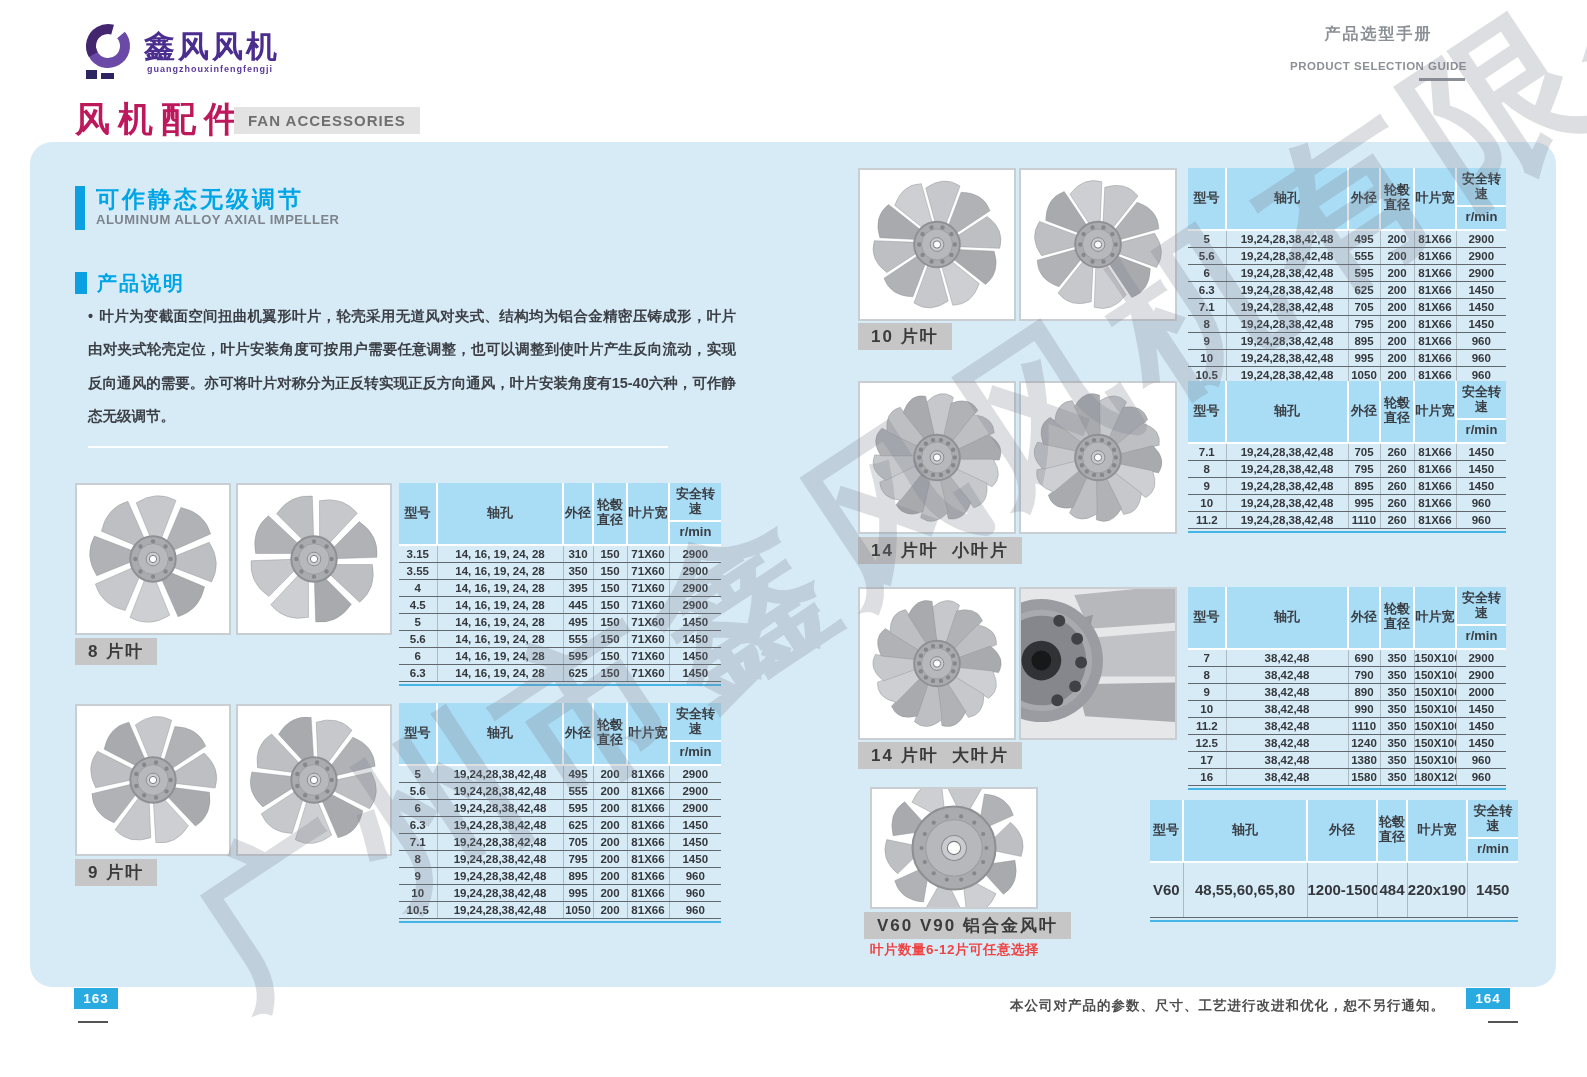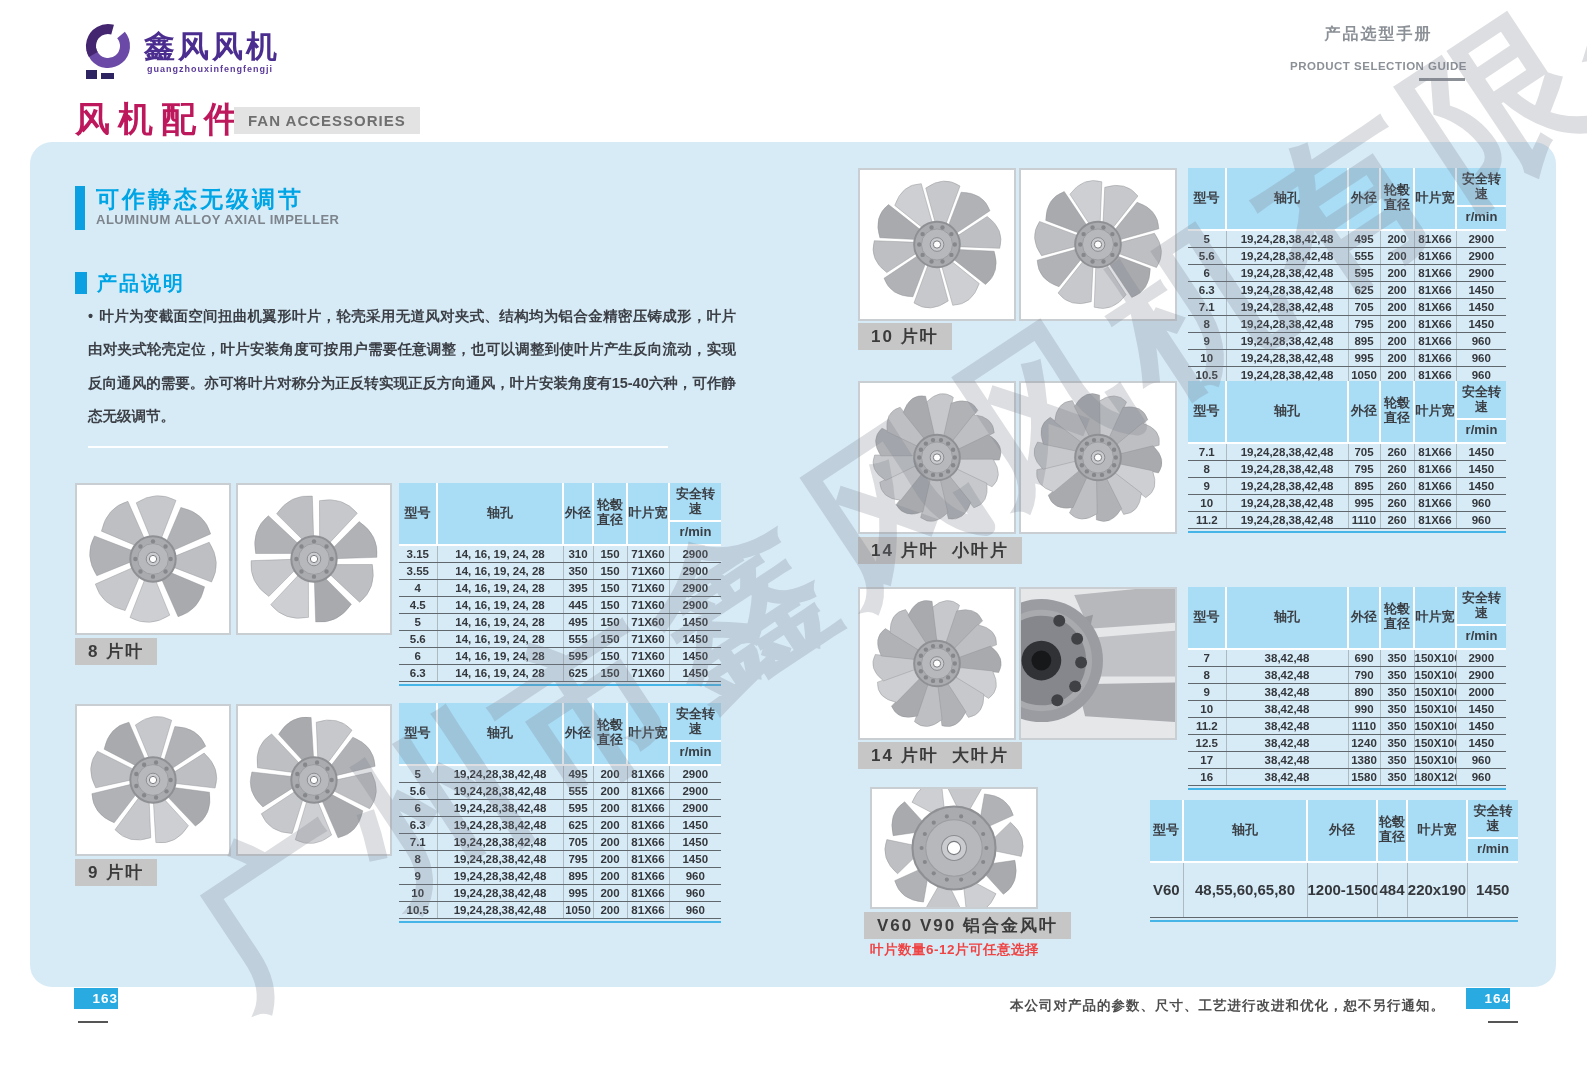--- a/index.html
+++ b/index.html
@@ -52,21 +52,21 @@
   .spec-table .safe-bot{display:block;padding:3px 0 4px;}
   .spec-table tbody td{font-size:11.5px;font-weight:bold;color:#34373b;text-align:center;height:16px;
       line-height:16px;padding:0;border-bottom:1px solid #60676d;border-right:1px solid #aebac2;
       white-space:nowrap;overflow:hidden;}
   .spec-table tbody td:last-child{border-right:none;}
   .spec-table.tall thead th{height:40px;}
   .spec-table.tall tbody td{height:54px;line-height:54px;font-size:15px;}
 
   
   .pagebox{position:absolute;width:44px;height:21px;background:#29abe2;color:#fff;font-size:13.5px;
-      font-weight:bold;text-align:right;line-height:21px;letter-spacing:1px;z-index:2;}
+      font-weight:bold;text-align:center;line-height:21px;letter-spacing:1px;z-index:2;}
   .pageline{position:absolute;width:30px;height:2px;background:#555;z-index:2;}
   .footer-note{position:absolute;right:142px;top:997px;font-size:13.5px;font-weight:bold;color:#4e4e4e;letter-spacing:1px;z-index:2;}
 </style>
 </head>
 <body>
 
 <div id="page">
 
   <svg class="logo-mark" viewBox="0 0 60 62">
     <circle cx="30" cy="26" r="17" fill="none" stroke="#6a4aa6" stroke-width="10" stroke-dasharray="62 45" transform="rotate(-40 30 26)"></circle>

